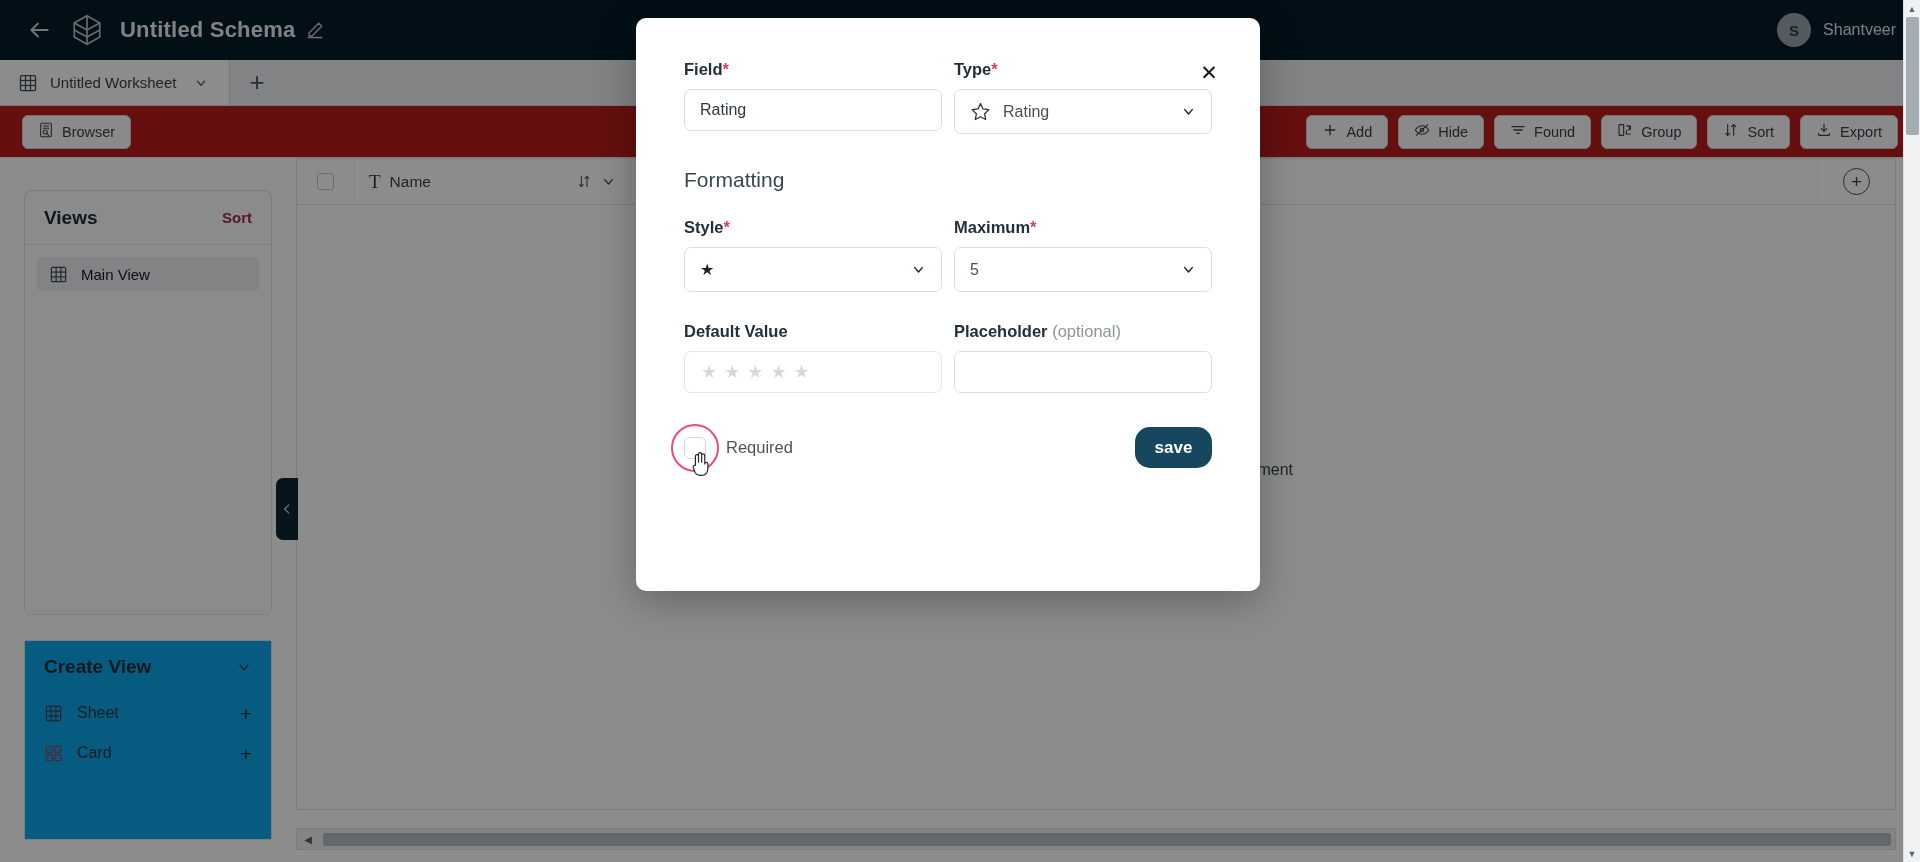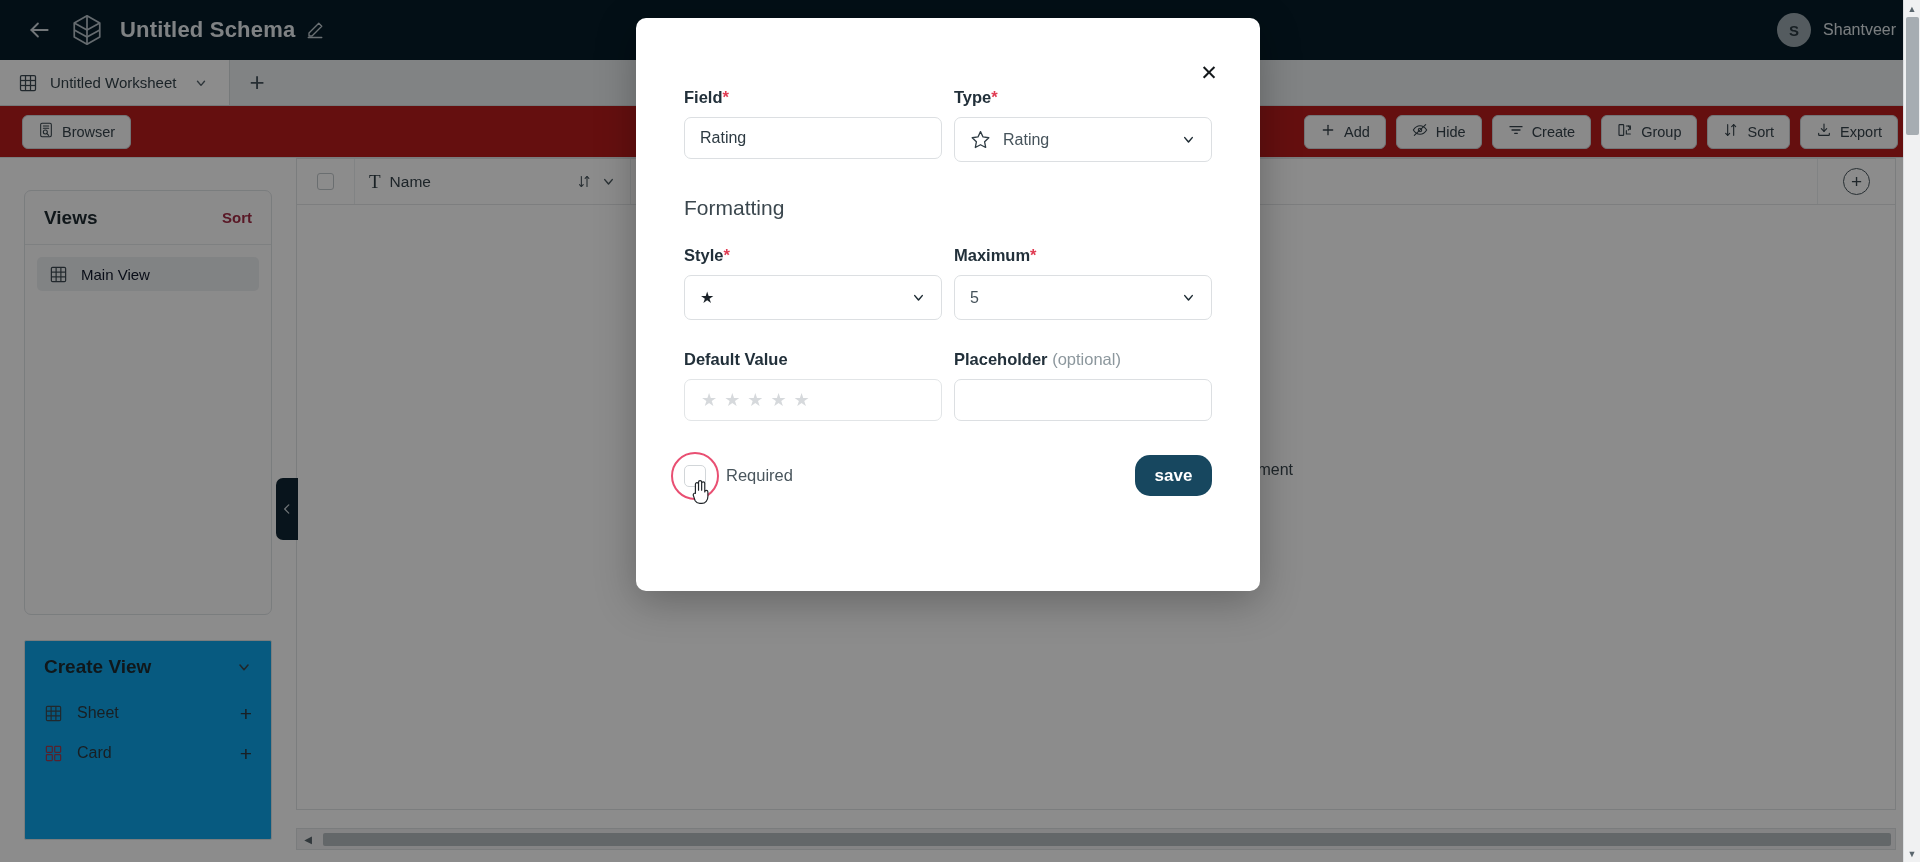--- a/index.html
+++ b/index.html
@@ -384,21 +384,21 @@
     </div>
 
     <div class="tool-btn">
       <span>
         <svg viewBox="0 0 24 24" width="16" height="16" fill="none" stroke="currentColor" stroke-width="1.9" stroke-linecap="round">
             <line x1="3" y1="7" x2="21" y2="7"></line>
             <line x1="6" y1="12" x2="18" y2="12"></line>
             <line x1="10" y1="17" x2="14" y2="17"></line>
           </svg>
       </span>
-      <span>Create</span>
+      <span>Found</span>
     </div>
 
     <div class="tool-btn">
       <span>
         <svg viewBox="0 0 24 24" width="16" height="16" fill="none" stroke="currentColor" stroke-width="1.7" stroke-linecap="round">
           <rect x="3" y="4" width="7" height="16" rx="1"></rect>
           <path d="M14 6h6v5"></path>
             <polyline points="17,9 20,6 17,3" transform="translate(0,3)"></polyline>
           <path d="M20 18h-6v-5"></path>
         </svg>
@@ -528,21 +528,21 @@
     <span class="arrow">◀</span>
     <span class="thumb"></span>
   </div>
 </div>
 
 <div class="dim-overlay"></div>
 
 <div class="modal">
   <div class="modal-close">✕</div>
 
-  <div class="mrow" style="padding-top:70px;">
+  <div class="mrow" style="padding-top:42px;">
     <div class="mcol">
       <label class="flabel"><span>Field</span><span class="req">*</span></label>
       <input class="finput" type="text" value="Rating" style="">
     </div>
     <div class="mcol">
       <label class="flabel"><span>Type</span><span class="req">*</span></label>
       <div class="fselect">
         <span class="star-outline">
           <svg viewBox="0 0 24 24" width="21" height="21" fill="none" stroke="currentColor" stroke-width="1.5" stroke-linejoin="round">
             <polygon points="12,3 14.9,9.1 21.5,10 16.7,14.6 17.9,21.1 12,18 6.1,21.1 7.3,14.6 2.5,10 9.1,9.1"></polygon>

